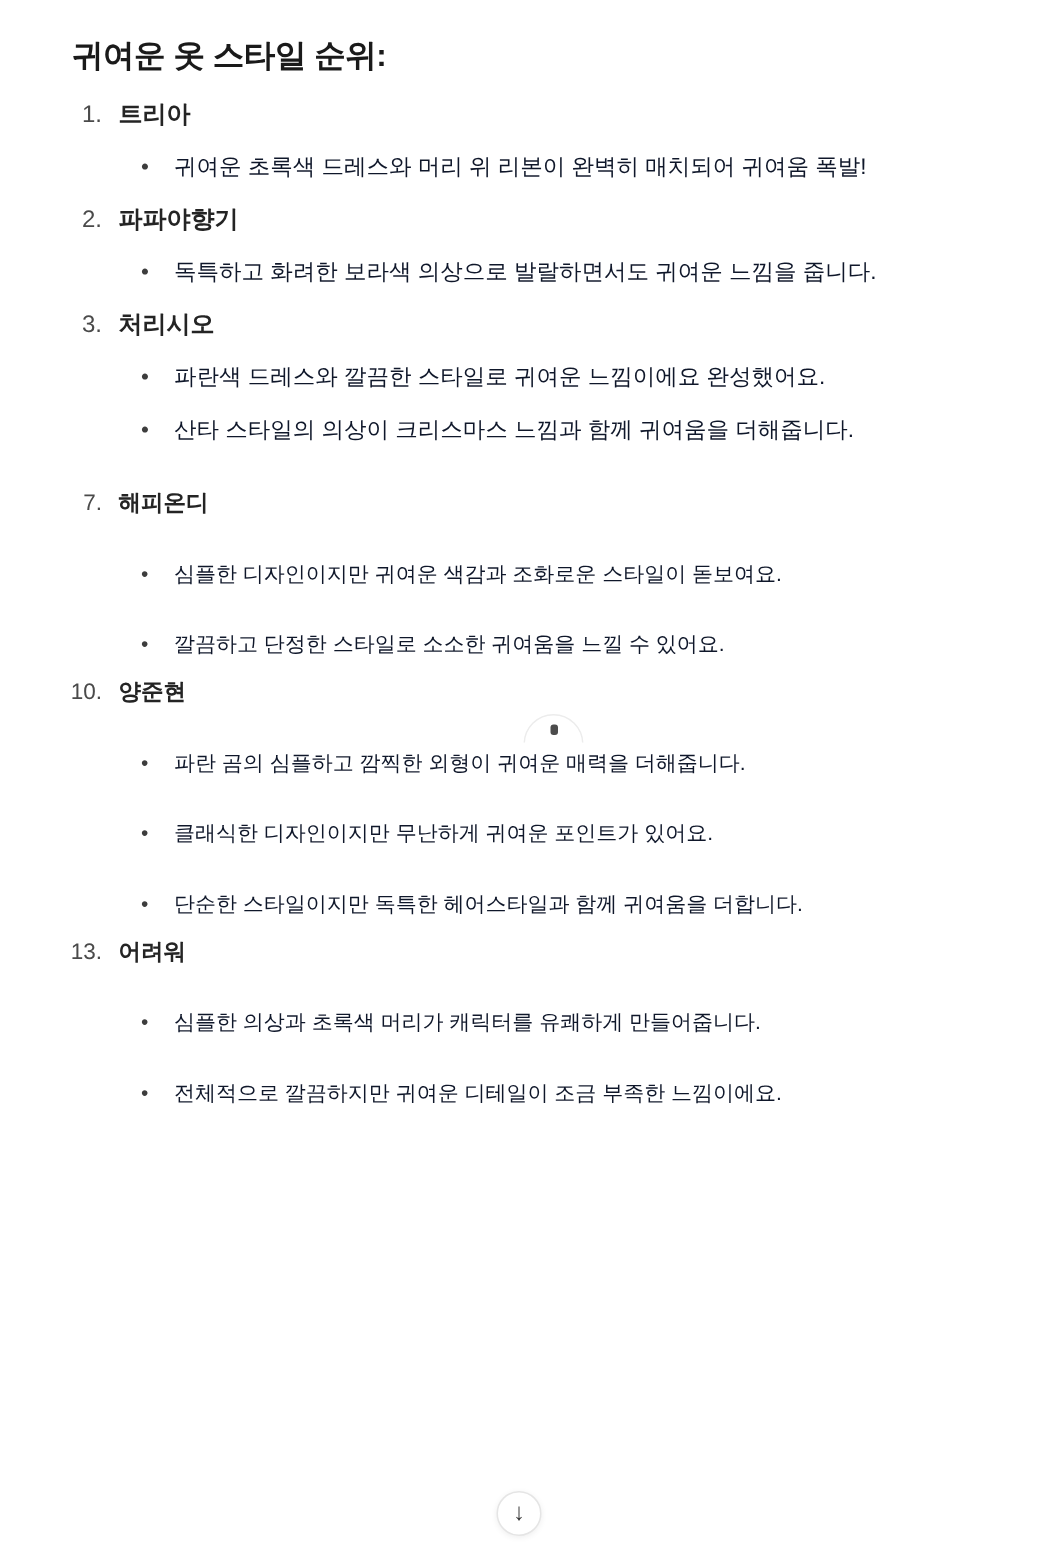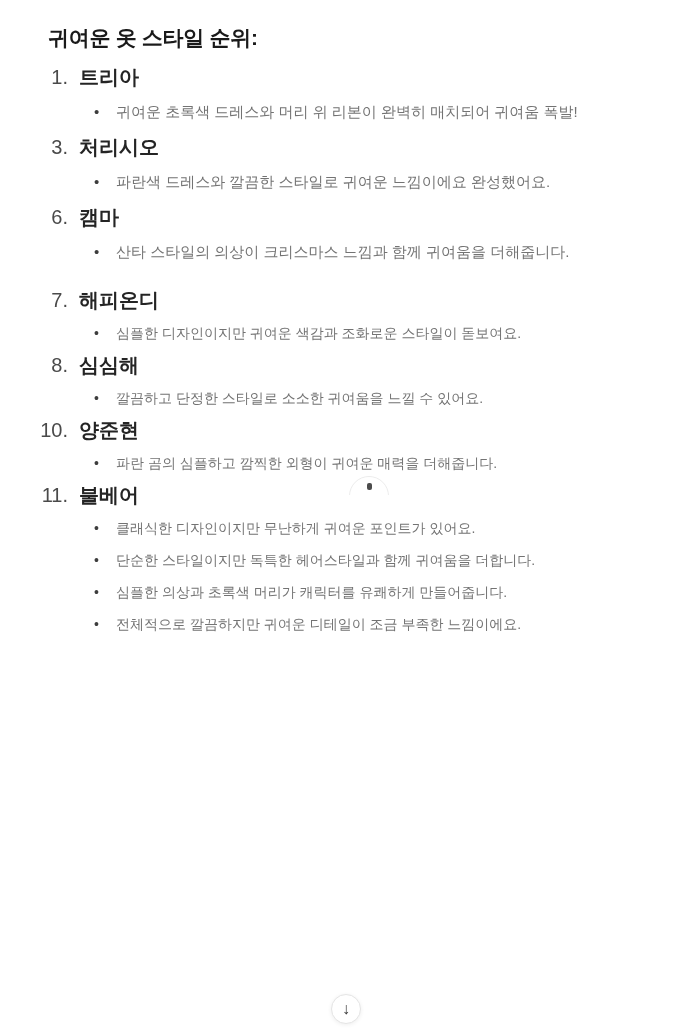--- a/index.html
+++ b/index.html
@@ -47,28 +47,28 @@
     padding-left: 56px;
     white-space: nowrap;
   }
   .bullet {
     display: inline-block;
     width: 13px;
     color: #3d3d3d;
   }
   .desc {
     margin-left: 9px;
-    color: #737373;
-  }
-  
-  .sec1 .head     { font-size: 20px; line-height: 20px; margin-bottom: 15px; }
+    color: #0f172a;
+  }
+  
+  .sec1 .head     { font-size: 16px; line-height: 20px; margin-bottom: 15px; }
   .sec1 .desc-row { font-size: 15px; line-height: 20px; margin-bottom: 15px; }
   
-  .sec2 .head     { font-size: 20px; line-height: 19px; margin-bottom: 14px; }
-  .sec2 .desc-row { font-size: 14px; line-height: 19px; margin-bottom: 13px; }
+  .sec2 .head     { font-size: 15px; line-height: 19px; margin-bottom: 14px; }
+  .sec2 .desc-row { font-size: 14px; line-height: 19px; margin-bottom: 13px; margin-top: 28px; }
 
   .section-gap { height: 14px; }
 
   
   .seam-clip {
     position: absolute;
     left: 348px;
     top: 476px;
     width: 44px;
     height: 19px;
@@ -130,91 +130,93 @@
   <ol class="rank-list sec1" id="list-sec1">
   <li class="item">
     <div class="head">
       <span class="num">1.</span><span class="name">트리아</span>
     </div>
     <div class="desc-row">
       <span class="bullet">•</span><span class="desc">귀여운 초록색 드레스와 머리 위 리본이 완벽히 매치되어 귀여움 폭발!</span>
     </div>
   </li>
 
+  <li class="item">
+    <div class="head">
+      <span class="num">2.</span><span class="name">파파야향기</span>
+    </div>
+    <div class="desc-row">
+      <span class="bullet">•</span><span class="desc">독특하고 화려한 보라색 의상으로 발랄하면서도 귀여운 느낌을 줍니다.</span>
+    </div>
+  </li>
 
   <li class="item">
     <div class="head">
       <span class="num">3.</span><span class="name">처리시오</span>
     </div>
     <div class="desc-row">
       <span class="bullet">•</span><span class="desc">파란색 드레스와 깔끔한 스타일로 귀여운 느낌이에요 완성했어요.</span>
     </div>
   </li>
 
 
   <li class="item">
   </li>
 
   <li class="item">
-    <div class="head">
-      <span class="num">6.</span><span class="name">캠마</span>
-    </div>
     <div class="desc-row">
       <span class="bullet">•</span><span class="desc">산타 스타일의 의상이 크리스마스 느낌과 함께 귀여움을 더해줍니다.</span>
     </div>
   </li>
 </ol>
 
   <div class="section-gap"></div>
 
   <ol class="rank-list sec2" id="list-sec2">
   <li class="item">
     <div class="head">
       <span class="num">7.</span><span class="name">해피온디</span>
     </div>
     <div class="desc-row">
       <span class="bullet">•</span><span class="desc">심플한 디자인이지만 귀여운 색감과 조화로운 스타일이 돋보여요.</span>
     </div>
   </li>
 
   <li class="item">
-    <div class="head">
-      <span class="num">8.</span><span class="name">심심해</span>
-    </div>
     <div class="desc-row">
       <span class="bullet">•</span><span class="desc">깔끔하고 단정한 스타일로 소소한 귀여움을 느낄 수 있어요.</span>
     </div>
   </li>
 
 
   <li class="item">
     <div class="head">
       <span class="num">10.</span><span class="name">양준현</span>
     </div>
     <div class="desc-row">
       <span class="bullet">•</span><span class="desc">파란 곰의 심플하고 깜찍한 외형이 귀여운 매력을 더해줍니다.</span>
     </div>
   </li>
 
   <li class="item">
-    <div class="head">
-      <span class="num">11.</span><span class="name">불베어</span>
-    </div>
     <div class="desc-row">
       <span class="bullet">•</span><span class="desc">클래식한 디자인이지만 무난하게 귀여운 포인트가 있어요.</span>
     </div>
   </li>
 
   <li class="item">
     <div class="desc-row">
       <span class="bullet">•</span><span class="desc">단순한 스타일이지만 독특한 헤어스타일과 함께 귀여움을 더합니다.</span>
     </div>
   </li>
 
   <li class="item">
+    <div class="head">
+      <span class="num">13.</span><span class="name">어려워</span>
+    </div>
     <div class="desc-row">
       <span class="bullet">•</span><span class="desc">심플한 의상과 초록색 머리가 캐릭터를 유쾌하게 만들어줍니다.</span>
     </div>
   </li>
 
   <li class="item">
     <div class="desc-row">
       <span class="bullet">•</span><span class="desc">전체적으로 깔끔하지만 귀여운 디테일이 조금 부족한 느낌이에요.</span>
     </div>
   </li>

